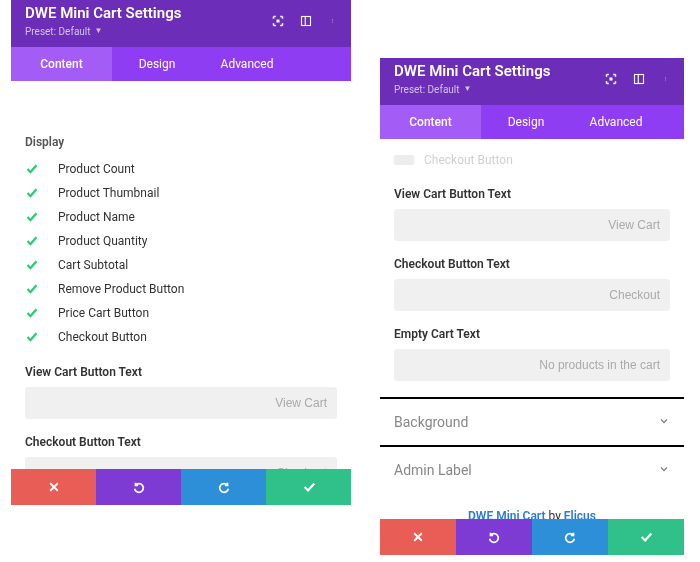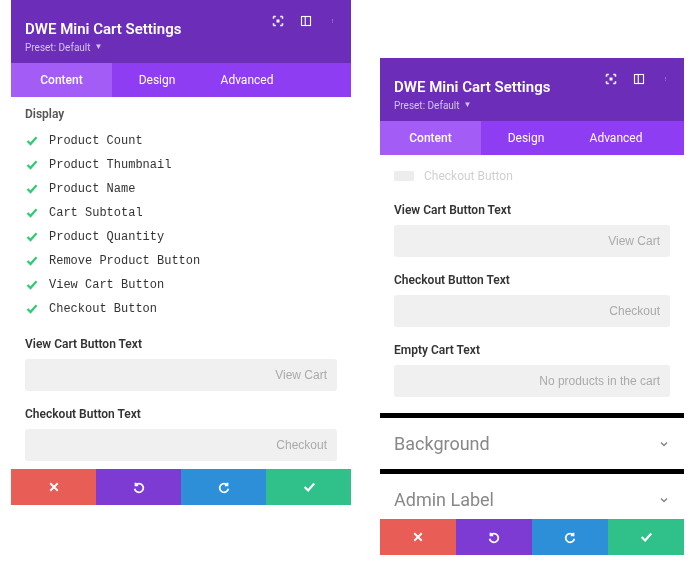--- a/index.html
+++ b/index.html
@@ -25,21 +25,21 @@
   }
   .panel-right {
     left: 380px;
     top: 58px;
     width: 304px;
     height: 497px;
   }
   .header {
     background: #6c2eb9;
     color: #fff;
-    padding: 20px 14px 10px 14px;
+    padding: 4px 14px 10px 14px;
     position: relative;
   }
   .header-title {
     font-size: 15px;
     font-weight: 600;
     margin-bottom: 4px;
   }
   .header-preset {
     font-size: 10px;
     color: #d3c3e8;
@@ -78,27 +78,27 @@
     position: relative;
   }
   .body-inner {
     padding: 10px 14px 0 14px;
   }
   .section-label {
     font-size: 12px;
     font-weight: 600;
     color: #555;
     margin-bottom: 8px;
+    margin-top: 44px;
   }
   .toggle-row {
     display: flex;
     align-items: center;
-    gap: 10px;
+    gap: 19px;
     padding: 5px 0;
-    font-family: Liberation Mono, monospace;
   }
   .check {
     width: 14px;
     height: 14px;
     display:flex;
     align-items:center;
     justify-content:center;
     cursor:pointer;
   }
   .check svg { stroke: #2ecc71; stroke-width: 3; fill: none; }
@@ -127,27 +127,27 @@
     display:flex;
     align-items:center;
     gap:10px;
     opacity:0.35;
   }
   .partial-row .pbox {
     width:20px; height:10px; background:#ccc; border-radius:2px;
   }
   .partial-row .plab { font-size:12px; color:#777; }
   .accordion {
-    border-top: 5px solid #000000;
+    border-top: 2px solid #000000;
     padding: 15px 14px;
     display:flex;
     justify-content:space-between;
     align-items:center;
     color:#888;
-    font-size:18px;
+    font-size:14px;
     cursor:pointer;
   }
   .accordion .chev svg { stroke:#888; stroke-width:2; fill:none; }
   .credit {
     text-align:center;
     padding: 16px 0 18px 0;
     font-size:12px;
   }
   .credit .link { color:#2e7bd6; font-weight:600; }
   .credit .by { color:#333; }
@@ -231,45 +231,45 @@
             </svg>
           </span>
           <span class="lab">Product Name</span>
         </div>
       <div class="toggle-row">
           <span class="check">
             <svg viewBox="0 0 16 16" width="12" height="12">
               <polyline points="2,8 6,12 14,3"></polyline>
             </svg>
           </span>
+          <span class="lab">Product Quantity</span>
+        </div>
+      <div class="toggle-row">
+          <span class="check">
+            <svg viewBox="0 0 16 16" width="12" height="12">
+              <polyline points="2,8 6,12 14,3"></polyline>
+            </svg>
+          </span>
           <span class="lab">Cart Subtotal</span>
         </div>
       <div class="toggle-row">
           <span class="check">
             <svg viewBox="0 0 16 16" width="12" height="12">
               <polyline points="2,8 6,12 14,3"></polyline>
             </svg>
           </span>
-          <span class="lab">Product Quantity</span>
-        </div>
-      <div class="toggle-row">
-          <span class="check">
-            <svg viewBox="0 0 16 16" width="12" height="12">
-              <polyline points="2,8 6,12 14,3"></polyline>
-            </svg>
-          </span>
           <span class="lab">Remove Product Button</span>
         </div>
       <div class="toggle-row">
           <span class="check">
             <svg viewBox="0 0 16 16" width="12" height="12">
               <polyline points="2,8 6,12 14,3"></polyline>
             </svg>
           </span>
-          <span class="lab">View Cart Button</span>
+          <span class="lab">Price Cart Button</span>
         </div>
       <div class="toggle-row">
           <span class="check">
             <svg viewBox="0 0 16 16" width="12" height="12">
               <polyline points="2,8 6,12 14,3"></polyline>
             </svg>
           </span>
           <span class="lab">Checkout Button</span>
         </div>
 

